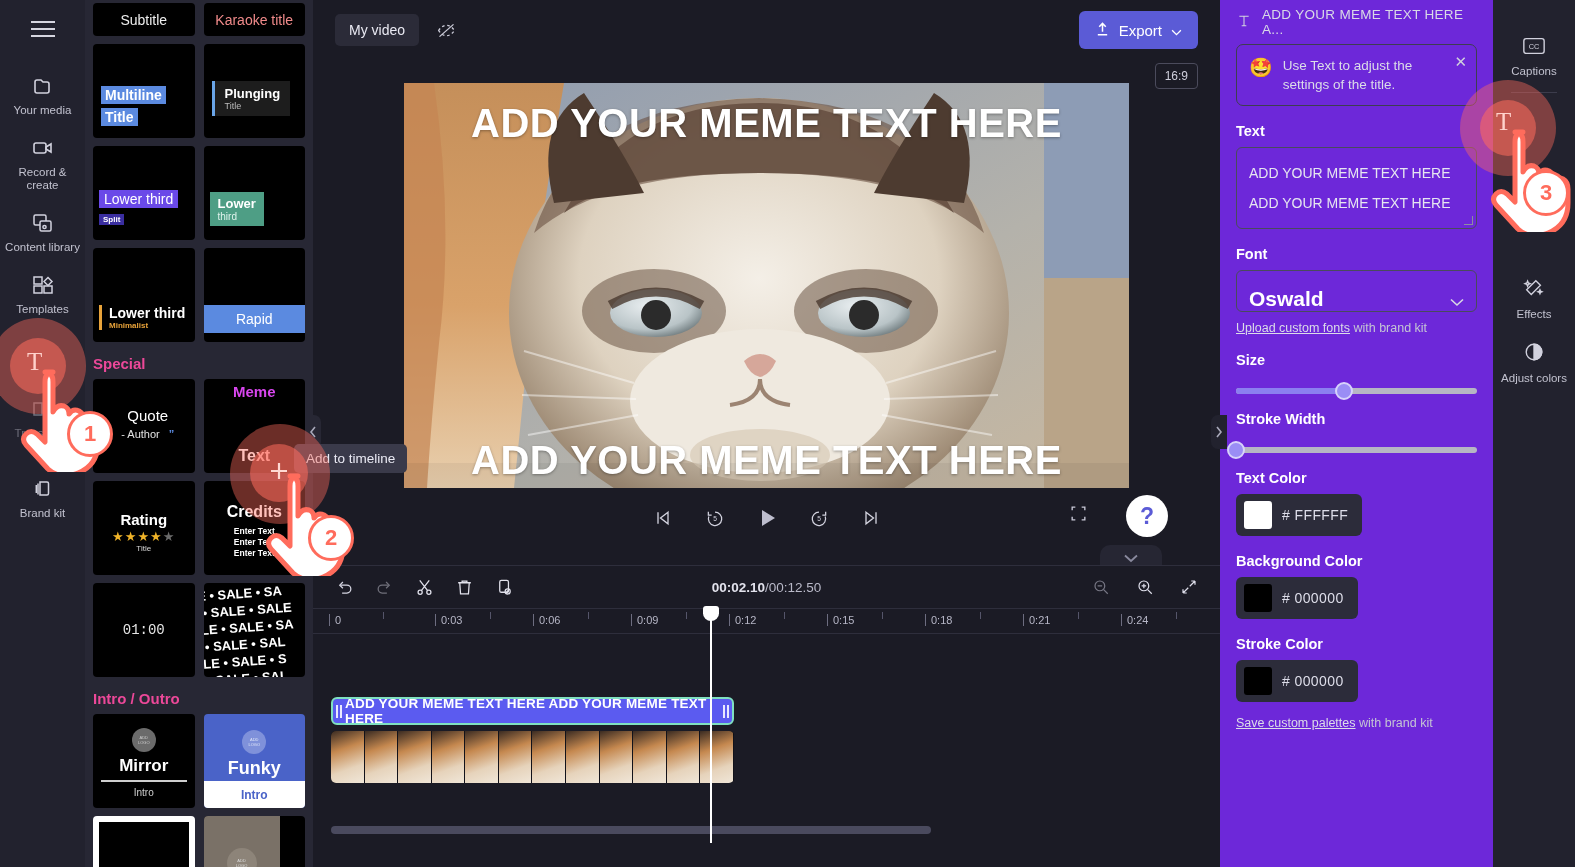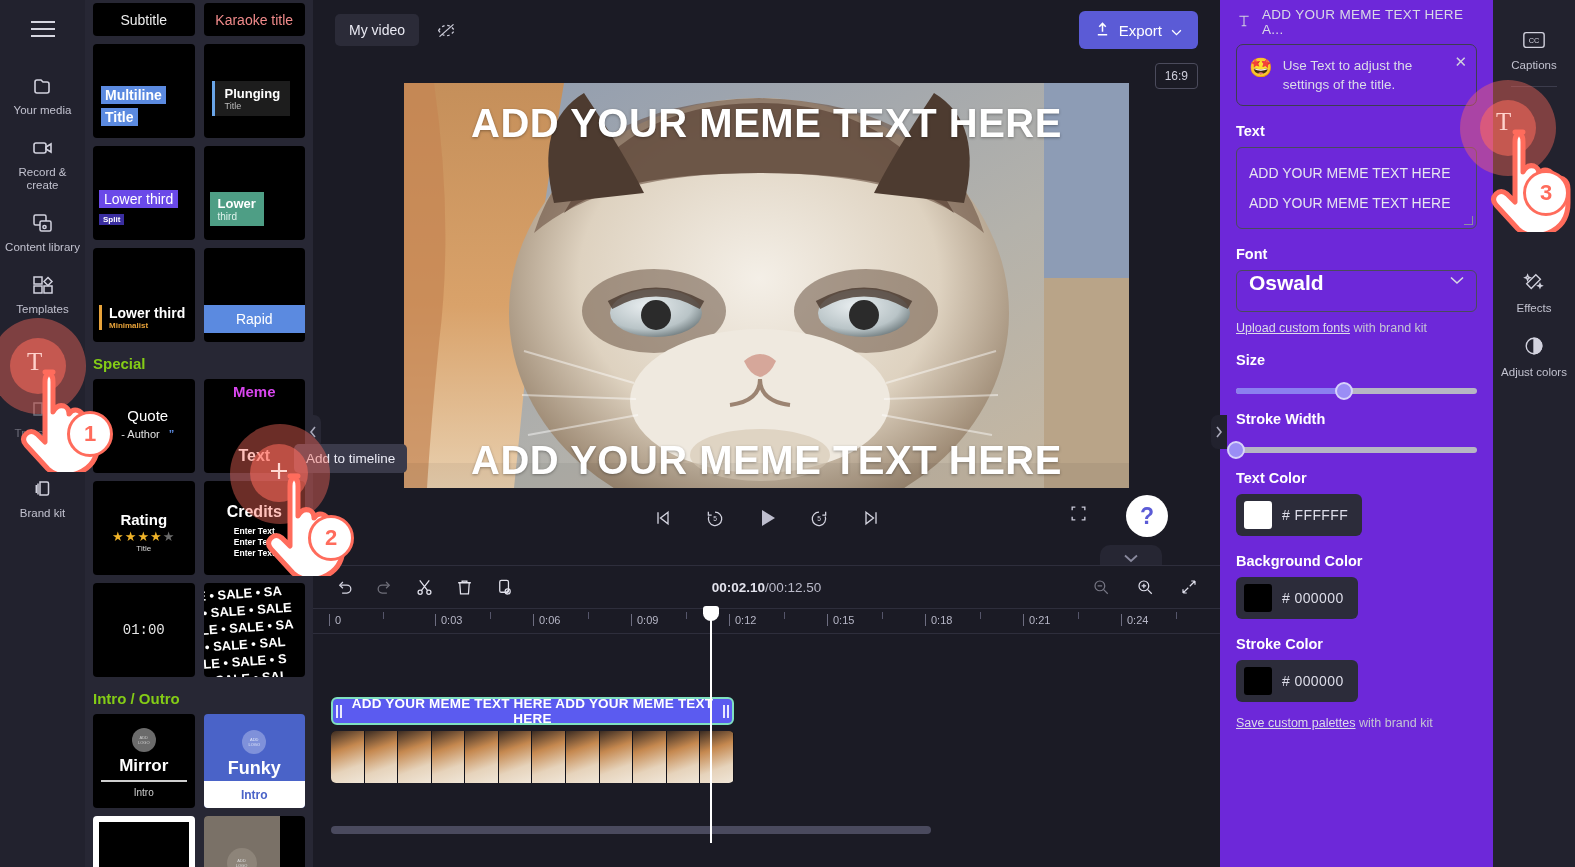--- a/index.html
+++ b/index.html
@@ -32,21 +32,21 @@
   
   .tplpanel {
     position: absolute; left: 85px; top: 0; width: 228px; height: 867px;
     background: #272734; overflow: hidden; z-index: 4;
   }
   .tplgrid { display:grid; grid-template-columns: 1fr 1fr; gap: 8px 9px; padding: 0 8px; }
   .tplcard {
     background:#000; border-radius: 4px; height: 94px; position:relative; overflow:hidden;
     cursor:pointer;
   }
-  .sect-h { font-size: 15px; font-weight:700; color:#84cc16; padding: 13px 10px 7px 8px; }
+  .sect-h { font-size: 15px; font-weight:700; color:#ec4899; padding: 13px 10px 7px 8px; }
   .row-top { display:grid; grid-template-columns:1fr 1fr; gap:0 9px; padding:0 8px; }
   .c-center { display:flex; align-items:center; justify-content:center; height:100%; }
 
   
   .main { position:absolute; left:313px; top:0; right:355px; height:867px; background:#1b1b25; }
   .topbar { height:60px; display:flex; align-items:center; padding: 0 22px; }
   .myvideo {
     background:#2b2b38; border-radius:5px; padding:8px 14px; font-size:14px;
     color:#e9e9f2; cursor:pointer;
   }
@@ -105,21 +105,21 @@
   .tick { position:absolute; top:5px; font-size:11px; color:#b6b6c6; }
   .tick:before { content:""; position:absolute; left:-6px; top:0px; width:1px; height:12px;
     background:#6d6d80; }
   .tickm { position:absolute; top:3px; width:1px; height:7px; background:#55556a; }
   .tracks { position:absolute; left:0; right:0; top:95px; bottom:27px; }
   .clip-text {
     position:absolute; left:18px; top:36px; width:403px; height:28px;
     background:#5b5bf0; border:2px solid #7fe0c0; border-radius:6px;
     display:flex; align-items:center; cursor:pointer; overflow:hidden;
   }
-  .clip-text .lbl { flex:1; text-align:center; font-size:13.5px; color:#fff; font-weight:600;
+  .clip-text .lbl { flex:1; text-align:left; font-size:13.5px; color:#fff; font-weight:600;
     letter-spacing:.2px; }
   .handle { width:12px; height:100%; display:flex; align-items:center; justify-content:center;
     gap:2px; cursor:ew-resize; }
   .handle i { width:2px; height:13px; background:#e9e9ff; display:block; }
   .clip-video {
     position:absolute; left:18px; top:70px; width:403px; height:52px;
     border-radius:5px; overflow:hidden; display:flex; cursor:pointer; background:#000;
   }
   .thumb { flex:1; height:100%; border-right:1px solid #12121a; }
   .playhead { position:absolute; top:52px; bottom:24px; width:2px; background:#fff; left:397px;
@@ -139,40 +139,40 @@
   .tipbox .txt { font-size:13.5px; line-height:19px; color:#dcdce8; padding-right:14px; }
   .tip-x { position:absolute; right:9px; top:8px; cursor:pointer; color:#d0d0dd; font-size:15px;}
   .plabel { font-size:14.5px; font-weight:700; color:#fff; margin: 17px 0 8px; }
   .textarea {
     border:1px solid #4a4a5c; border-radius:6px; padding: 10px 12px; min-height:66px;
     font-size:14px; line-height:30px; color:#e6e6f0; position:relative; cursor:text;
   }
   .textarea:after{content:"";position:absolute;right:3px;bottom:3px;width:8px;height:8px;
     border-right:1px solid #8d8da0;border-bottom:1px solid #8d8da0;}
   .select {
-    border:1px solid #4a4a5c; border-radius:6px; height:42px; display:flex; align-items:flex-start;
+    border:1px solid #4a4a5c; border-radius:6px; height:42px; display:flex; align-items:flex-end;
     padding: 0 12px; cursor:pointer;
   }
   .select .v { font-size:21px; font-weight:700; color:#fff;
     font-family:"Liberation Sans Narrow","Liberation Sans",sans-serif; }
   .select .cv { margin-left:auto; }
   .subln { font-size:12.5px; color:#c5c5d4; margin-top:9px; }
   .subln u { color:#dcdce8; }
   .slider { position:relative; height:6px; border-radius:3px; background:#b6b6c4; margin-top:20px; }
   .slider .fill { position:absolute; left:0; top:0; bottom:0; border-radius:3px; background:#8b7ff0; }
   .slider .knob { position:absolute; top:-6px; width:18px; height:18px; border-radius:50%;
     background:#9a8df5; border:2px solid #d7d2fb; cursor:pointer; }
   .colorrow { display:inline-flex; align-items:center; gap:10px; background:#2c2c3a;
     border-radius:6px; padding:7px 14px 7px 8px; cursor:pointer; }
   .swatch { width:28px; height:28px; border-radius:3px; }
   .hexv { font-size:14px; color:#dedeea; letter-spacing:.4px; }
 
   
   .rrail { position:absolute; right:0; top:0; width:82px; height:867px; background:#22222e;
-    padding-top:20px; z-index:5; }
+    padding-top:26px; z-index:5; }
   .rrail-item { display:flex; flex-direction:column; align-items:center; gap:5px; padding:10px 0;
     cursor:pointer; color:#c9c9d6; }
   .rrail-item .lbl { font-size:11.5px; color:#c2c2cf; line-height:13px; text-align:center;}
   .rrail-sep { height:1px; background:#3c3c4c; margin: 4px 18px; }
 
   
   .collapse-l { position:absolute; left:305px; top:415px; width:16px; height:34px;
     background:#272734; border-radius:0 7px 7px 0; display:flex; align-items:center;
     justify-content:center; z-index:6; cursor:pointer; }
   .collapse-r { position:absolute; right:348px; top:415px; width:16px; height:34px;

